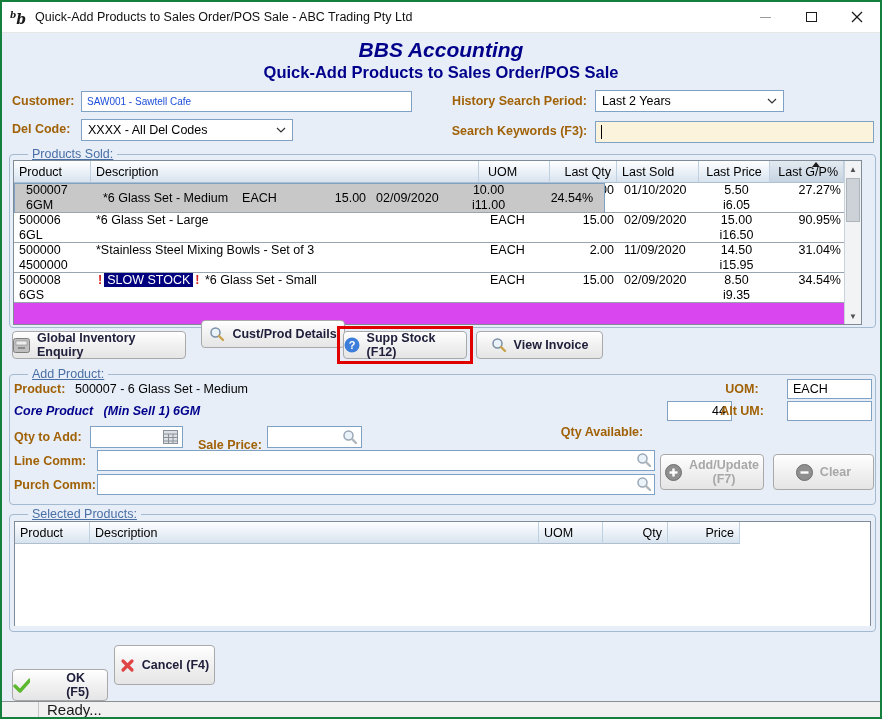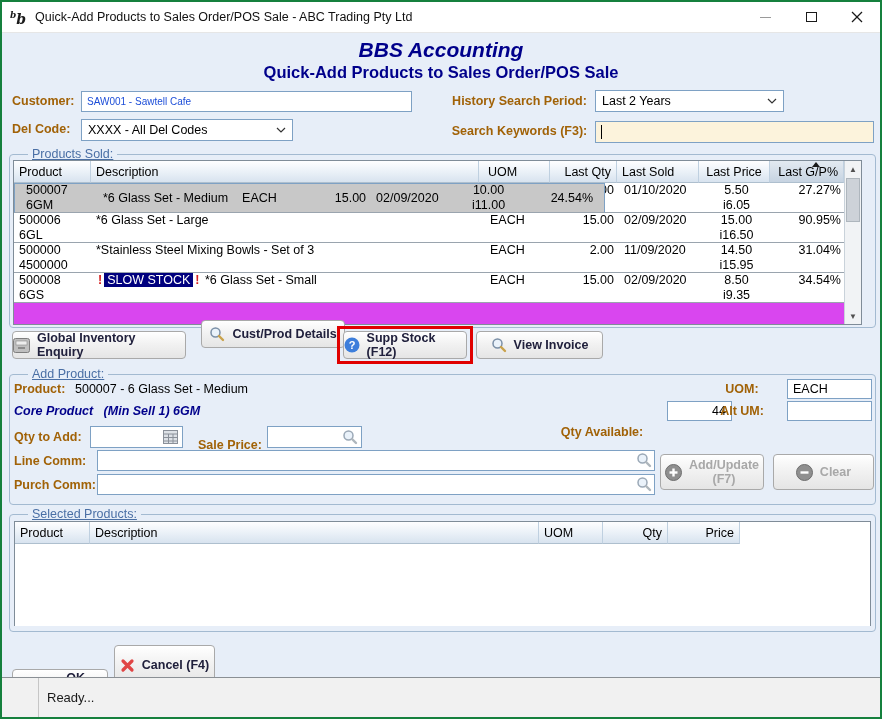--- a/index.html
+++ b/index.html
@@ -62,21 +62,21 @@
   .lbl-r{text-align:center;}
   .icon-in-field{position:absolute;}
   
   .stable{position:absolute;left:12px;top:488px;width:857px;height:105px;background:#fff;border:1px solid #7F8C98;}
   .stable .thead{border-bottom:none;}
   .s0{width:75px;}.s1{width:449px;}.s2{width:64px;}.s3{width:65px;text-align:right;}.s4{width:72px;text-align:right;}
   .sfill{flex:1;background:#fff;border-right:none;border-bottom:none;}
   .stable .hcell{border-bottom:1px solid #AEBFCE;}
   .stable .hcell.sfill{background:#fff;border-bottom:none;}
   
-  .statusbar{position:absolute;bottom:0;left:0;right:0;height:40px;background:#F1F1F1;border-top:1px solid #8a8f94;display:flex;align-items:center;font-size:13px;}
+  .statusbar{position:absolute;bottom:0;left:0;right:0;height:16px;background:#F1F1F1;border-top:1px solid #8a8f94;display:flex;align-items:center;font-size:15px;}
   .status-seg{width:37px;height:100%;border-right:1px solid #c6c6c6;flex:none;}
   .status-text{padding-left:8px;color:#1a1a1a;}
 </style>
 </head>
 <body>
 
 <div class="window">
 
   <div class="titlebar">
     <span class="app-logo"><sup>b</sup>b</span>

